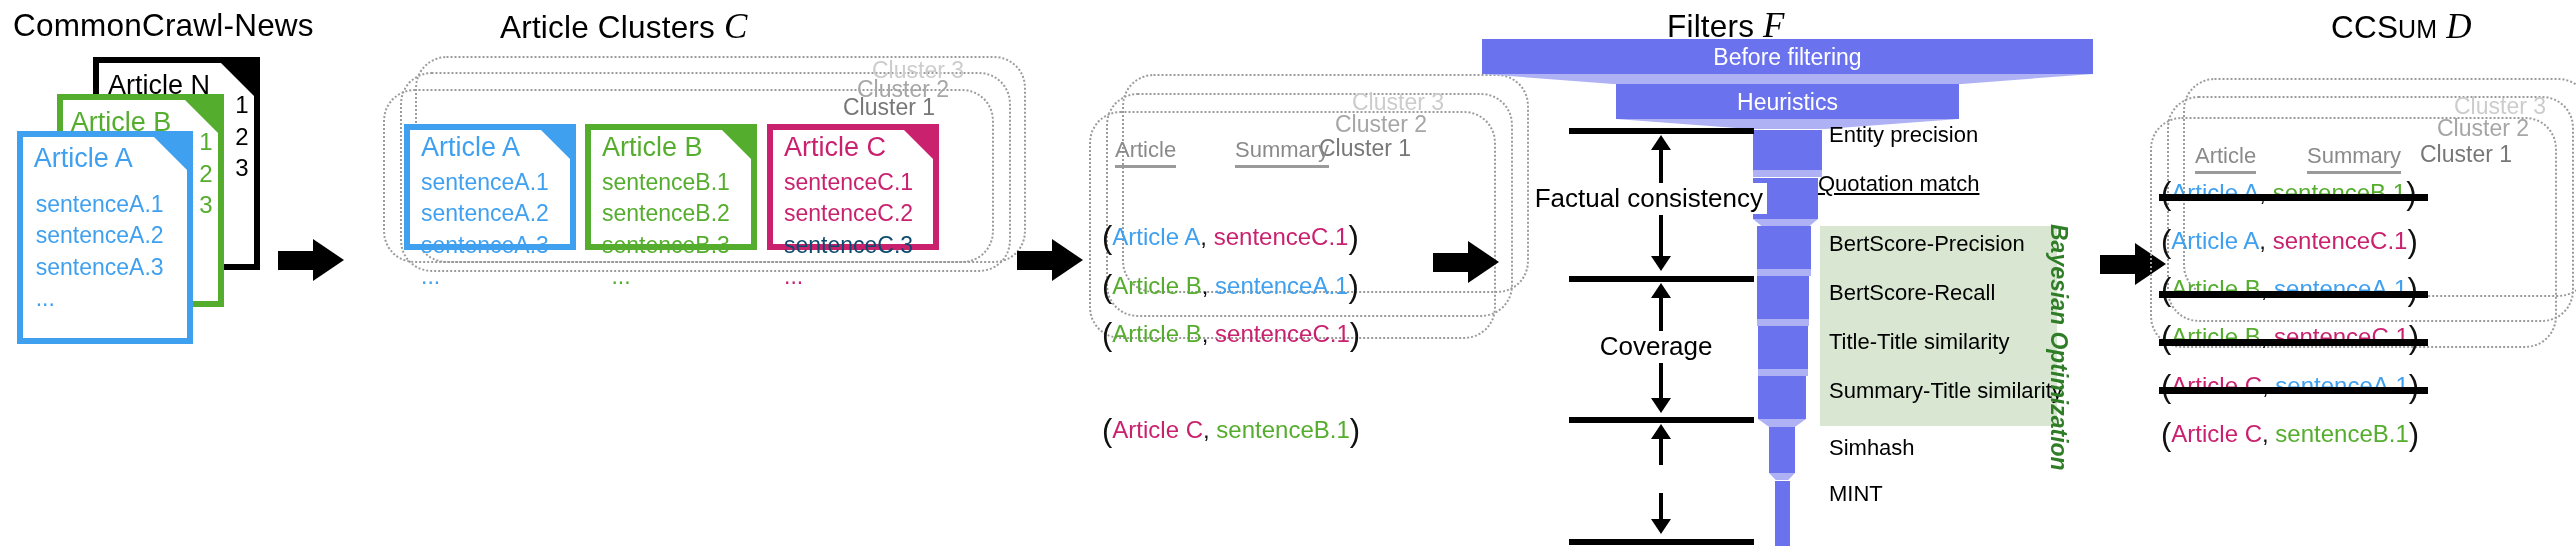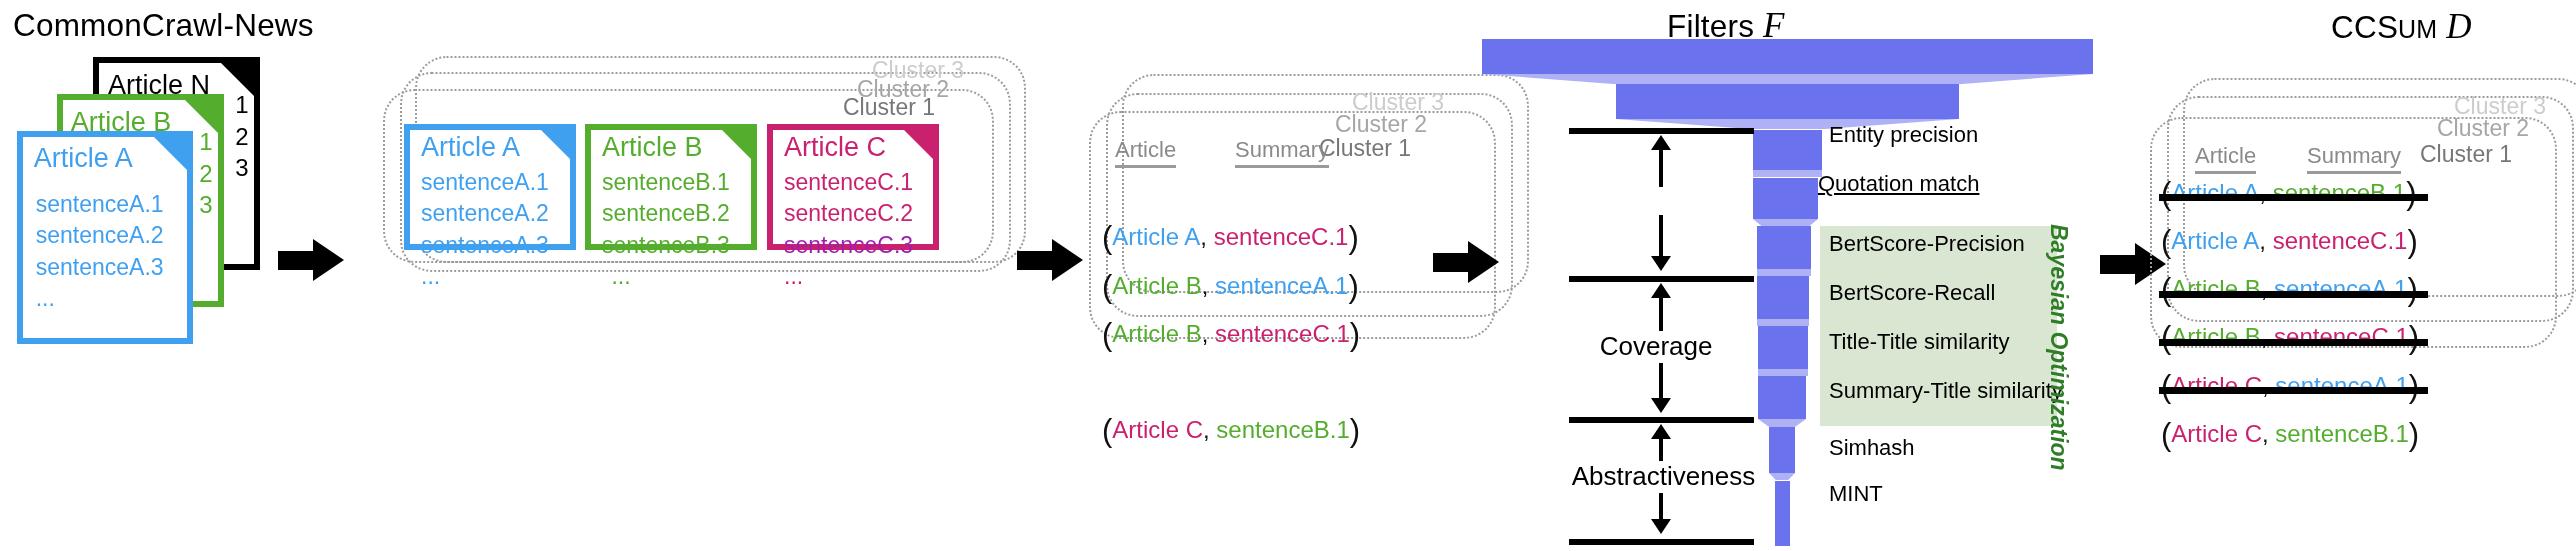--- a/index.html
+++ b/index.html
@@ -92,20 +92,24 @@
     <div class="ln" style="left:13px;top:85px;color:#3fa0f0;">sentenceA.2</div>
     <div class="ln" style="left:13px;top:117px;color:#3fa0f0;">sentenceA.3</div>
     <div class="ln" style="left:13px;top:148px;color:#3fa0f0;">...</div>
   </div>
 
   <div class="arrow" style="left:278px;top:239px;">
     <div class="shaft"></div>
       <div class="head"></div>
   </div>
 
+  <div class="title" style="left:500px;top:7.4px;">
+    <span>Article Clusters</span>
+    <span class="cal">C</span>
+  </div>
 
   <div class="cbox" style="left:415px;top:56px;width:611px;height:207px;"></div>
   <div class="cbox" style="left:400px;top:72px;width:611px;height:200px;"></div>
   <div class="cbox" style="left:383px;top:89px;width:611px;height:174px;"></div>
 
   <div class="clabel" style="left:872px;top:57px;color:#cccccc;">Cluster 3</div>
   <div class="clabel" style="left:857px;top:76px;color:#a6a6a6;">Cluster 2</div>
   <div class="clabel" style="left:843px;top:94px;color:#777777;">Cluster 1</div>
 
   <div class="card" style="left:404px;top:124px;width:172px;height:126px;border:6.5px solid #3fa0f0;">
@@ -124,21 +128,21 @@
     <div class="ln" style="left:11px;top:70px;color:#55ad2e;">sentenceB.2</div>
     <div class="ln" style="left:11px;top:102px;color:#55ad2e;">sentenceB.3</div>
     <div class="ln" style="left:20.4px;top:133px;color:#55ad2e;">...</div>
   </div>
 
   <div class="card" style="left:767px;top:124px;width:172px;height:126px;border:6.5px solid #ca216f;">
     <div class="fold" style="border-top:31.5px solid #ca216f;border-left:31.5px solid transparent;right:-0.9px;top:-0.9px;"></div>
     <div class="hd" style="left:11px;top:1.9px;color:#ca216f;">Article C</div>
     <div class="ln" style="left:11px;top:39px;color:#ca216f;">sentenceC.1</div>
     <div class="ln" style="left:11px;top:70px;color:#ca216f;">sentenceC.2</div>
-    <div class="ln" style="left:11px;top:102px;color:#a21caf;">sentenceC.3</div>
+    <div class="ln" style="left:11px;top:102px;color:#0c4a6e;">sentenceC.3</div>
     <div class="ln" style="left:11px;top:133px;color:#ca216f;">...</div>
   </div>
 
   <div class="arrow" style="left:1017px;top:239px;">
     <div class="shaft"></div>
       <div class="head"></div>
   </div>
 
 
   <div class="cbox" style="left:1122px;top:74px;width:407px;height:219px;"></div>
@@ -169,24 +173,26 @@
     <div class="shaft"></div>
       <div class="head"></div>
   </div>
 
   <div class="title" style="left:1667px;top:5.6px;">
     <span>Filters</span>
     <span class="cal">F</span>
   </div>
 
   <div class="fseg" style="left:1482px;top:39px;width:611px;height:35px;"></div>
+  <div class="flabel" style="left:1482px;top:44px;width:611px;">Before filtering</div>
   <div class="flip" style="left:1482px;top:74px;width:611px;height:10.2px;
        clip-path:polygon(0 0,100% 0,78% 100%,22% 100%);"></div>
 
   <div class="fseg" style="left:1616px;top:84px;width:343px;height:35px;"></div>
+  <div class="flabel" style="left:1616px;top:89px;width:343px;">Heuristics</div>
   <div class="flip" style="left:1616px;top:119px;width:343px;height:10.2px;
        clip-path:polygon(0 0,100% 0,60% 100%,40% 100%);"></div>
 
   <div class="fseg" style="left:1753px;top:130px;width:69px;height:41px;"></div>
   <div class="flip" style="left:1753px;top:170px;width:69px;height:7.4px;"></div>
   <div class="fseg" style="left:1753px;top:178px;width:65px;height:41px;"></div>
   <div class="flip" style="left:1753px;top:219px;width:65px;height:7.4px;
        clip-path:polygon(0 0,100% 0,86% 100%,14% 100%);"></div>
 
   <div class="fseg" style="left:1757px;top:226px;width:54px;height:43px;"></div>
@@ -213,34 +219,34 @@
   <div class="fname" style="left:1829px;top:329px;">Title-Title similarity</div>
   <div class="fname" style="left:1829px;top:378px;">Summary-Title similarity</div>
   <div class="fname" style="left:1829px;top:435px;">Simhash</div>
   <div class="fname" style="left:1829px;top:481px;">MINT</div>
 
   <div class="bopt" style="left:2072px;top:224px;">Bayesian Optimization</div>
 
   <div class="brule" style="left:1569px;top:128px;width:185px;"></div>
   <div class="bup" style="left:1651px;top:135px;"></div>
   <div class="bvline" style="left:1659px;top:148px;height:39px;"></div>
+  <div class="blabel" style="left:1531px;top:183px;">Factual consistency</div>
   <div class="bvline" style="left:1659px;top:215px;height:44px;"></div>
   <div class="bdn" style="left:1651px;top:256px;"></div>
   <div class="brule" style="left:1569px;top:276px;width:185px;"></div>
 
   <div class="bup" style="left:1651px;top:283px;"></div>
   <div class="bvline" style="left:1659px;top:296px;height:39px;"></div>
   <div class="blabel" style="left:1596px;top:331px;">Coverage</div>
   <div class="bvline" style="left:1659px;top:363px;height:39px;"></div>
   <div class="bdn" style="left:1651px;top:398px;"></div>
   <div class="brule" style="left:1569px;top:417px;width:185px;"></div>
 
   <div class="bup" style="left:1651px;top:424px;"></div>
   <div class="bvline" style="left:1659px;top:437px;height:28px;"></div>
-  <div class="blabel" style="left:1568px;top:461px;">Abstractiveness</div>
   <div class="bvline" style="left:1659px;top:493px;height:30px;"></div>
   <div class="bdn" style="left:1651px;top:519px;"></div>
   <div class="brule" style="left:1569px;top:539px;width:185px;"></div>
 
   <div class="arrow" style="left:2100px;top:243px;">
     <div class="shaft"></div>
       <div class="head"></div>
   </div>
 
   <div class="title" style="left:2287px;top:7.4px;margin-left:44px;">

